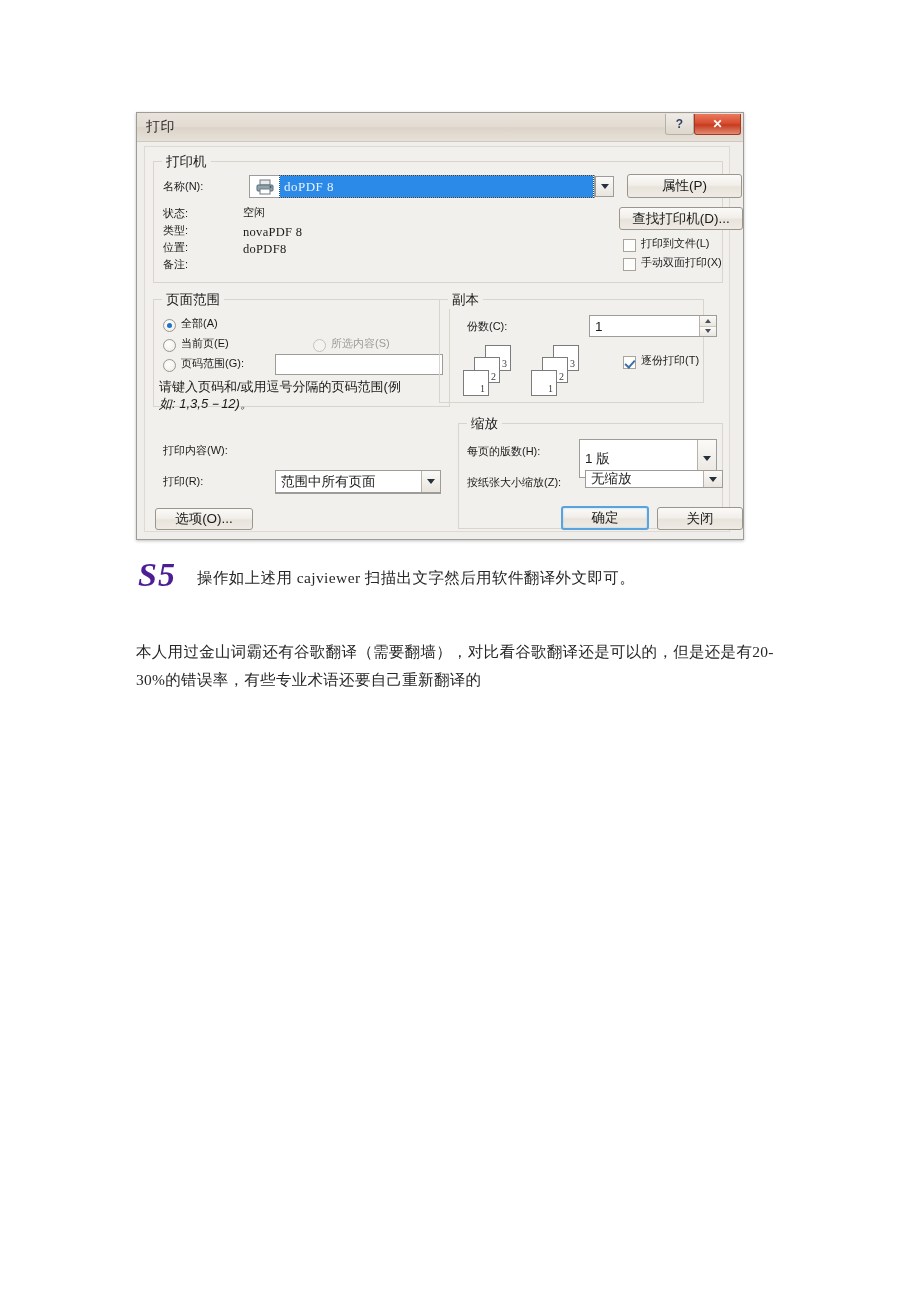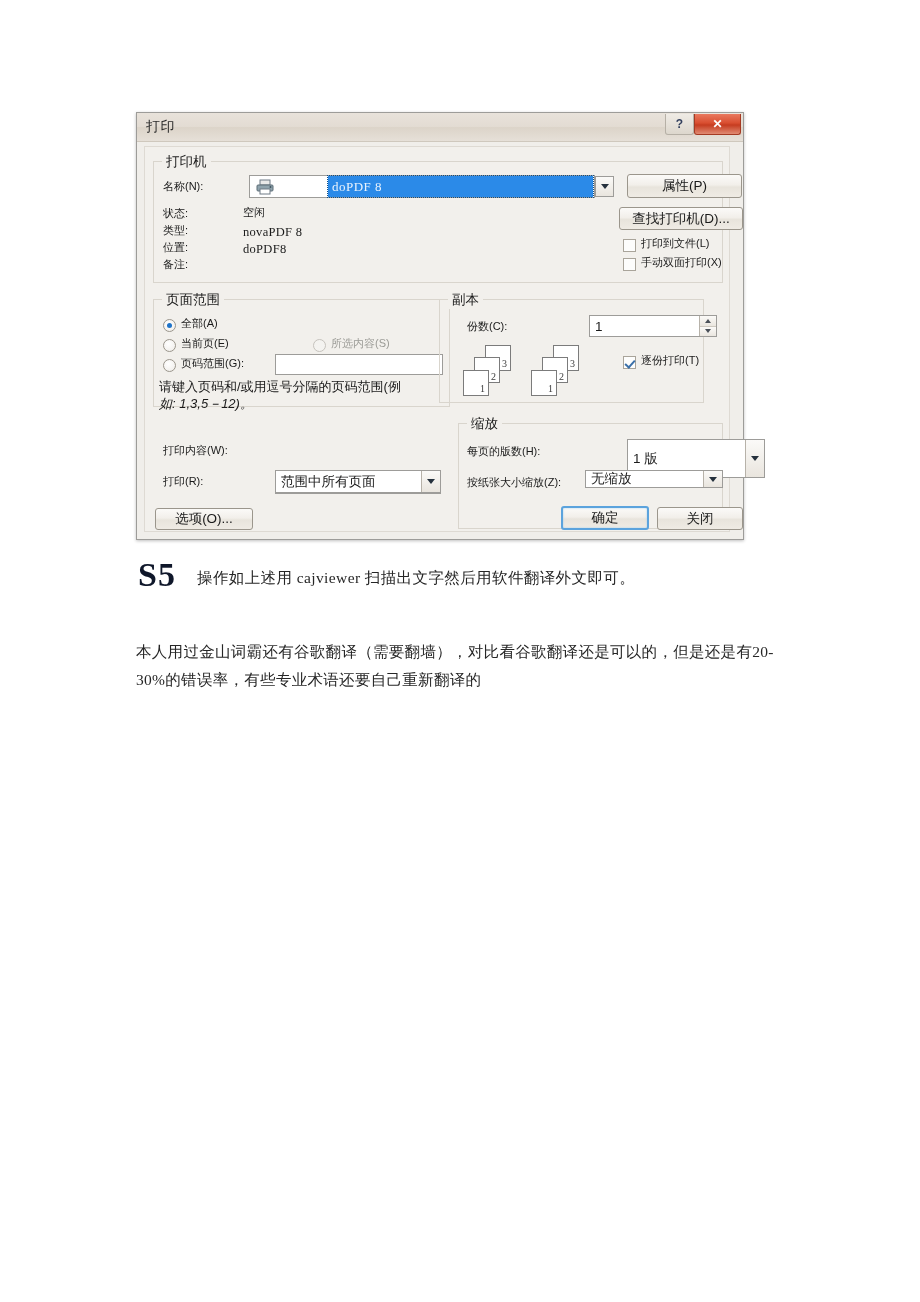--- a/index.html
+++ b/index.html
@@ -179,21 +179,20 @@
   }
 
   
   .printer-combo {
     position: absolute;
     background: #ffffff;
     border: 1px solid #9d9c99;
     box-sizing: border-box;
     display: flex;
     align-items: center;
-    gap: 48px;
   }
   .printer-icon {
     width: 30px;
     display: flex;
     align-items: center;
     justify-content: center;
   }
   .sel-text {
     flex: 1;
     background: #2b8ae8;
@@ -284,22 +283,23 @@
   }
 
   
   .s5 {
     position: absolute;
     left: 138px;
     top: 556px;
     font-family: "Liberation Serif", serif;
     font-weight: bold;
     font-size: 34px;
-    color: #0f172a;
+    color: #4c1d95;
     letter-spacing: 1px;
+    font-style: italic;
   }
   .s5-text {
     position: absolute;
     left: 197px;
     top: 568px;
     font-family: "Liberation Serif", serif;
     font-size: 15.5px;
     color: #262626;
     letter-spacing: 0.4px;
   }
@@ -445,21 +445,21 @@
         <div class="arrow-btn">
             <span class="arrow-down"></span>
           </div>
       </div>
 
       <div class="group" style="left:313px; top:276px; width:265px; height:106px;">
         <span class="group-title">缩放</span>
       </div>
 
       <span class="lbl" style="left:322px; top:297px;">每页的版数(H):</span>
-      <div class="combo" style="left:434px; top:292px; width:138px; height:39px;margin-left:48px;">
+      <div class="combo" style="left:434px; top:292px; width:138px; height:39px;">
         <span class="cval">1 版</span>
         <div class="arrow-btn">
             <span class="arrow-down"></span>
           </div>
       </div>
 
       <span class="lbl" style="left:322px; top:328px;">按纸张大小缩放(Z):</span>
       <div class="combo" style="left:440px; top:323px; width:138px; height:18px;">
         <span class="cval">无缩放</span>
         <div class="arrow-btn">

